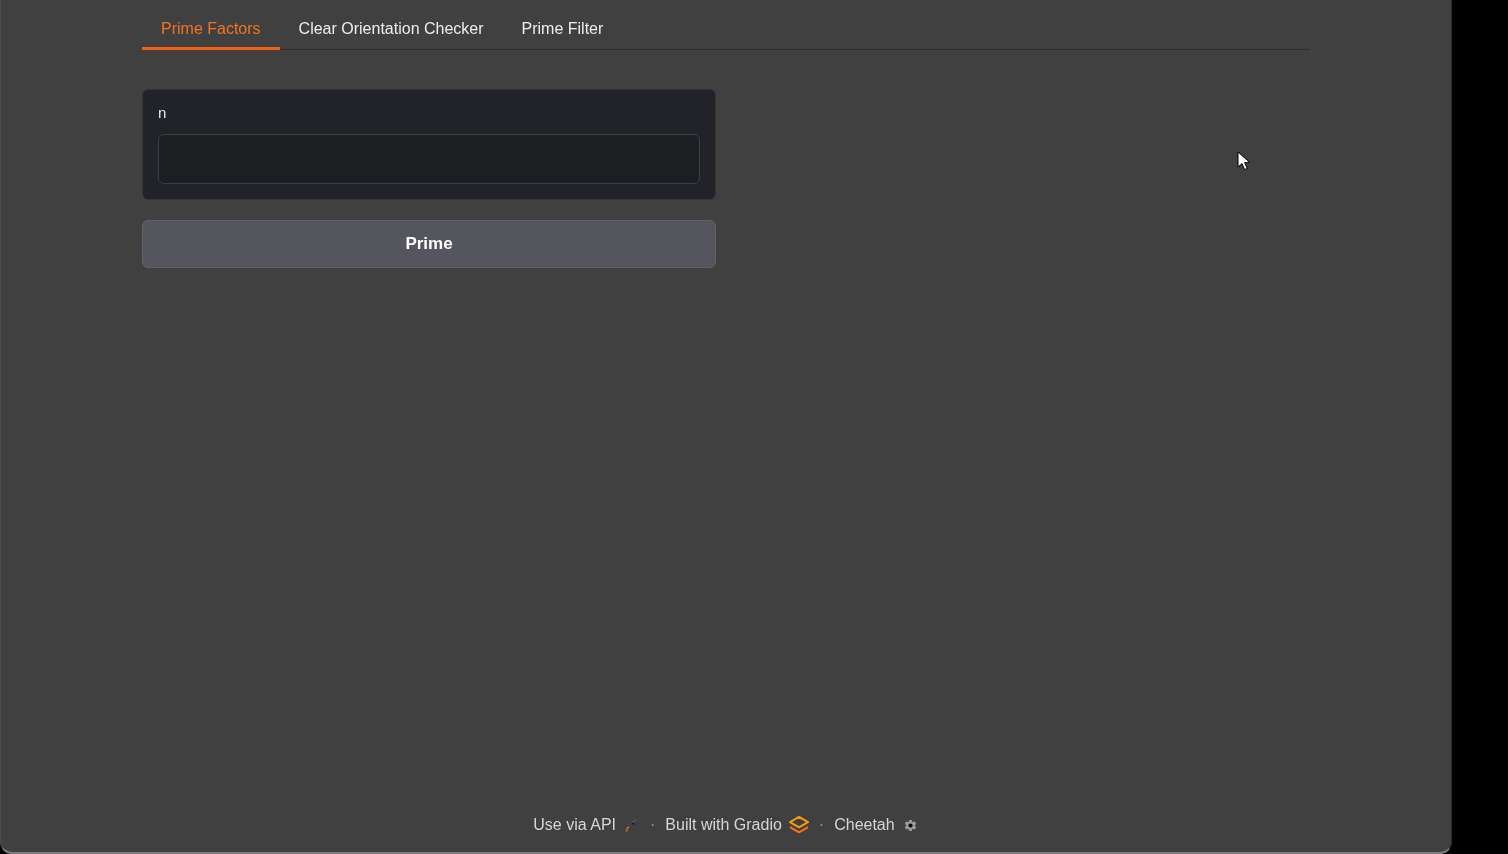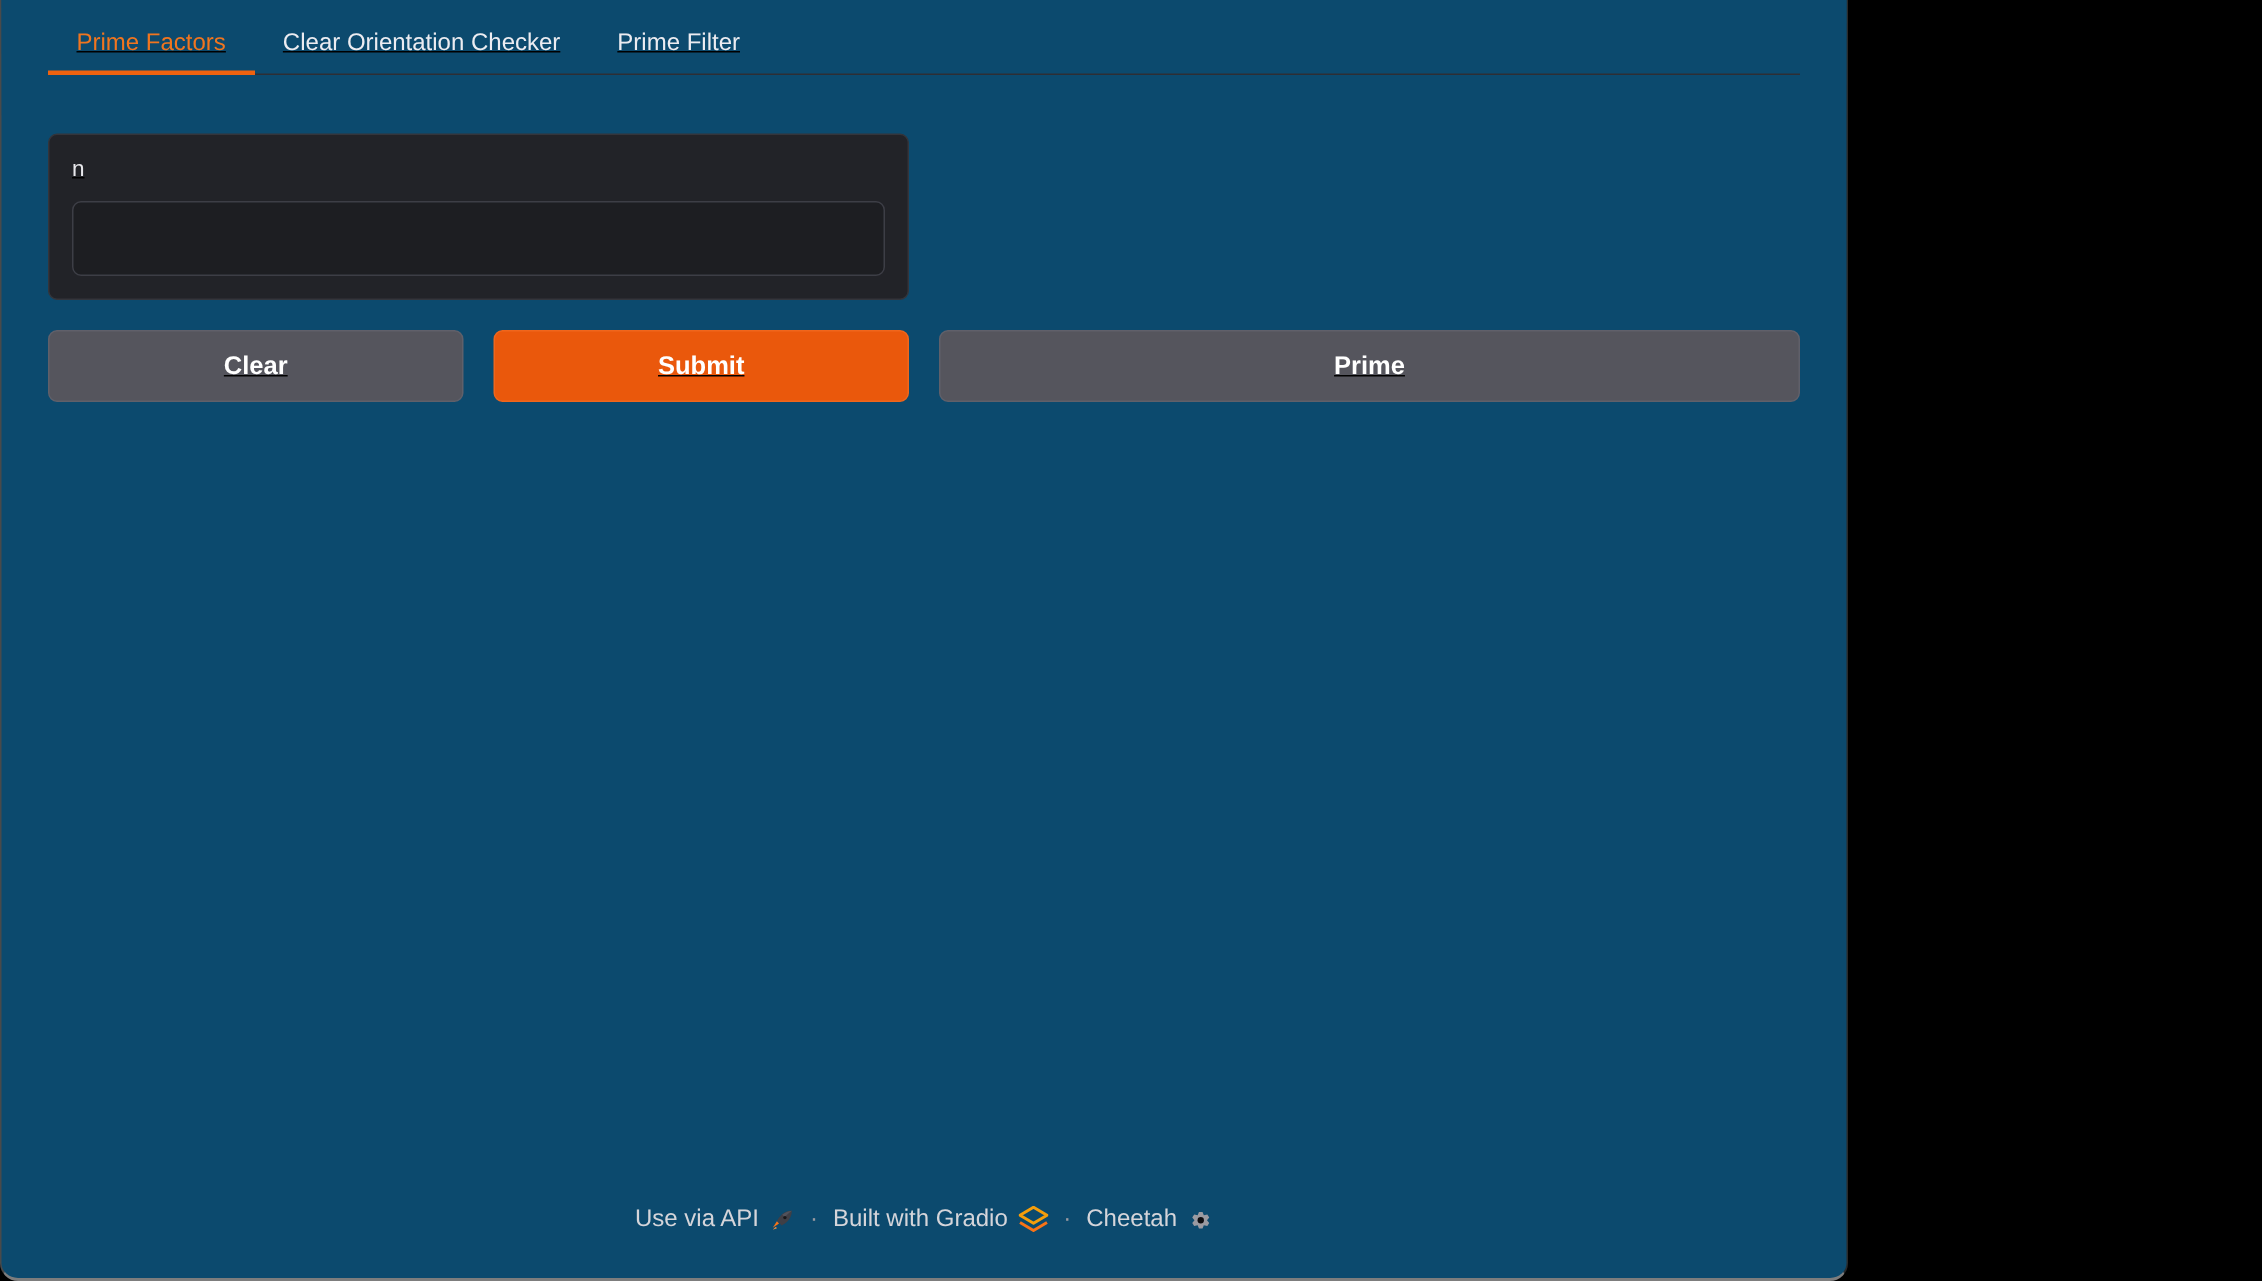--- a/index.html
+++ b/index.html
@@ -1,25 +1,24 @@
 <!DOCTYPE html>
 <html><head>
 <meta charset="utf-8">
 <style>
   * { margin:0; padding:0; box-sizing:border-box; }
   html,body { background:#000; font-family:"Liberation Sans","DejaVu Sans",sans-serif; }
   .window {
-    position:relative; width:1232px; height:854px;
-    background:#0c4a6e;
+    position:relative; width:1452px; height:854px;
+    background:#404040;
     border-left:1px solid #4a4a4a;
     border-right:1px solid #2b2b2b;
     border-bottom:2px solid #7d7d7d;
     border-radius:0 0 12px 12px;
     overflow:hidden;
-    text-decoration:underline;
   }
   .container { width:1200px; margin:0 auto; padding:0 16px; }
 
   
   .tabbar { display:flex; margin-top:10px; border-bottom:1px solid #2e2e34; }
   .tab {
     padding:10px 19px 12px; font-size:16px; color:#ececf1;
     background:transparent; border:none; cursor:pointer; white-space:nowrap;
     font-family:inherit; position:relative; margin-bottom:-1px;
   }
@@ -43,21 +42,21 @@
   .btnrow { margin-top:20px; }
   .btn {
     width:100%; height:48px; border-radius:6px; font-weight:700; font-size:17px;
     color:#fff; cursor:pointer; font-family:inherit;
   }
   .btn-gray { background:#55555d; border:1px solid #60606a; }
   .btn-orange { background:#ea580c; border:1px solid #f0661c; }
 
   
   .footer {
-    position:absolute; left:0; right:0; bottom:30px;
+    position:absolute; left:0; right:0; bottom:18px;
     display:flex; justify-content:center; align-items:center; gap:10px;
     color:#d5d5da; font-size:16px;
   }
   .footer-link { display:flex; align-items:center; gap:7px; cursor:pointer; }
   .dot { color:#9a9aa1; }
   .icon { display:inline-flex; }
 
   
   .cursor { position:absolute; left:1236px; top:151px; pointer-events:none; }
 </style>
@@ -76,24 +75,20 @@
 
   <div class="container content">
     <div class="row2">
       <div class="block">
         <span class="block-label">n</span>
         <input class="tbox" type="text" value="" style="">
       </div>
     </div>
 
     <div class="row2 btnrow">
-      <div class="row2">
-        <button class="btn btn-gray">Clear</button>
-        <button class="btn btn-orange">Submit</button>
-      </div>
       <button class="btn btn-gray">Prime</button>
     </div>
   </div>
 
   <div class="footer">
     <span class="footer-link">
       <span>Use via API</span>
       <span class="icon">
         <svg width="17" height="17" viewBox="0 0 24 24">
           <path d="M21 3c-5 0-9 2.5-12 6.5l-2 3 4.5 4.5 3-2C18.5 12 21 8 21 3z" fill="#3f3f46"></path>

